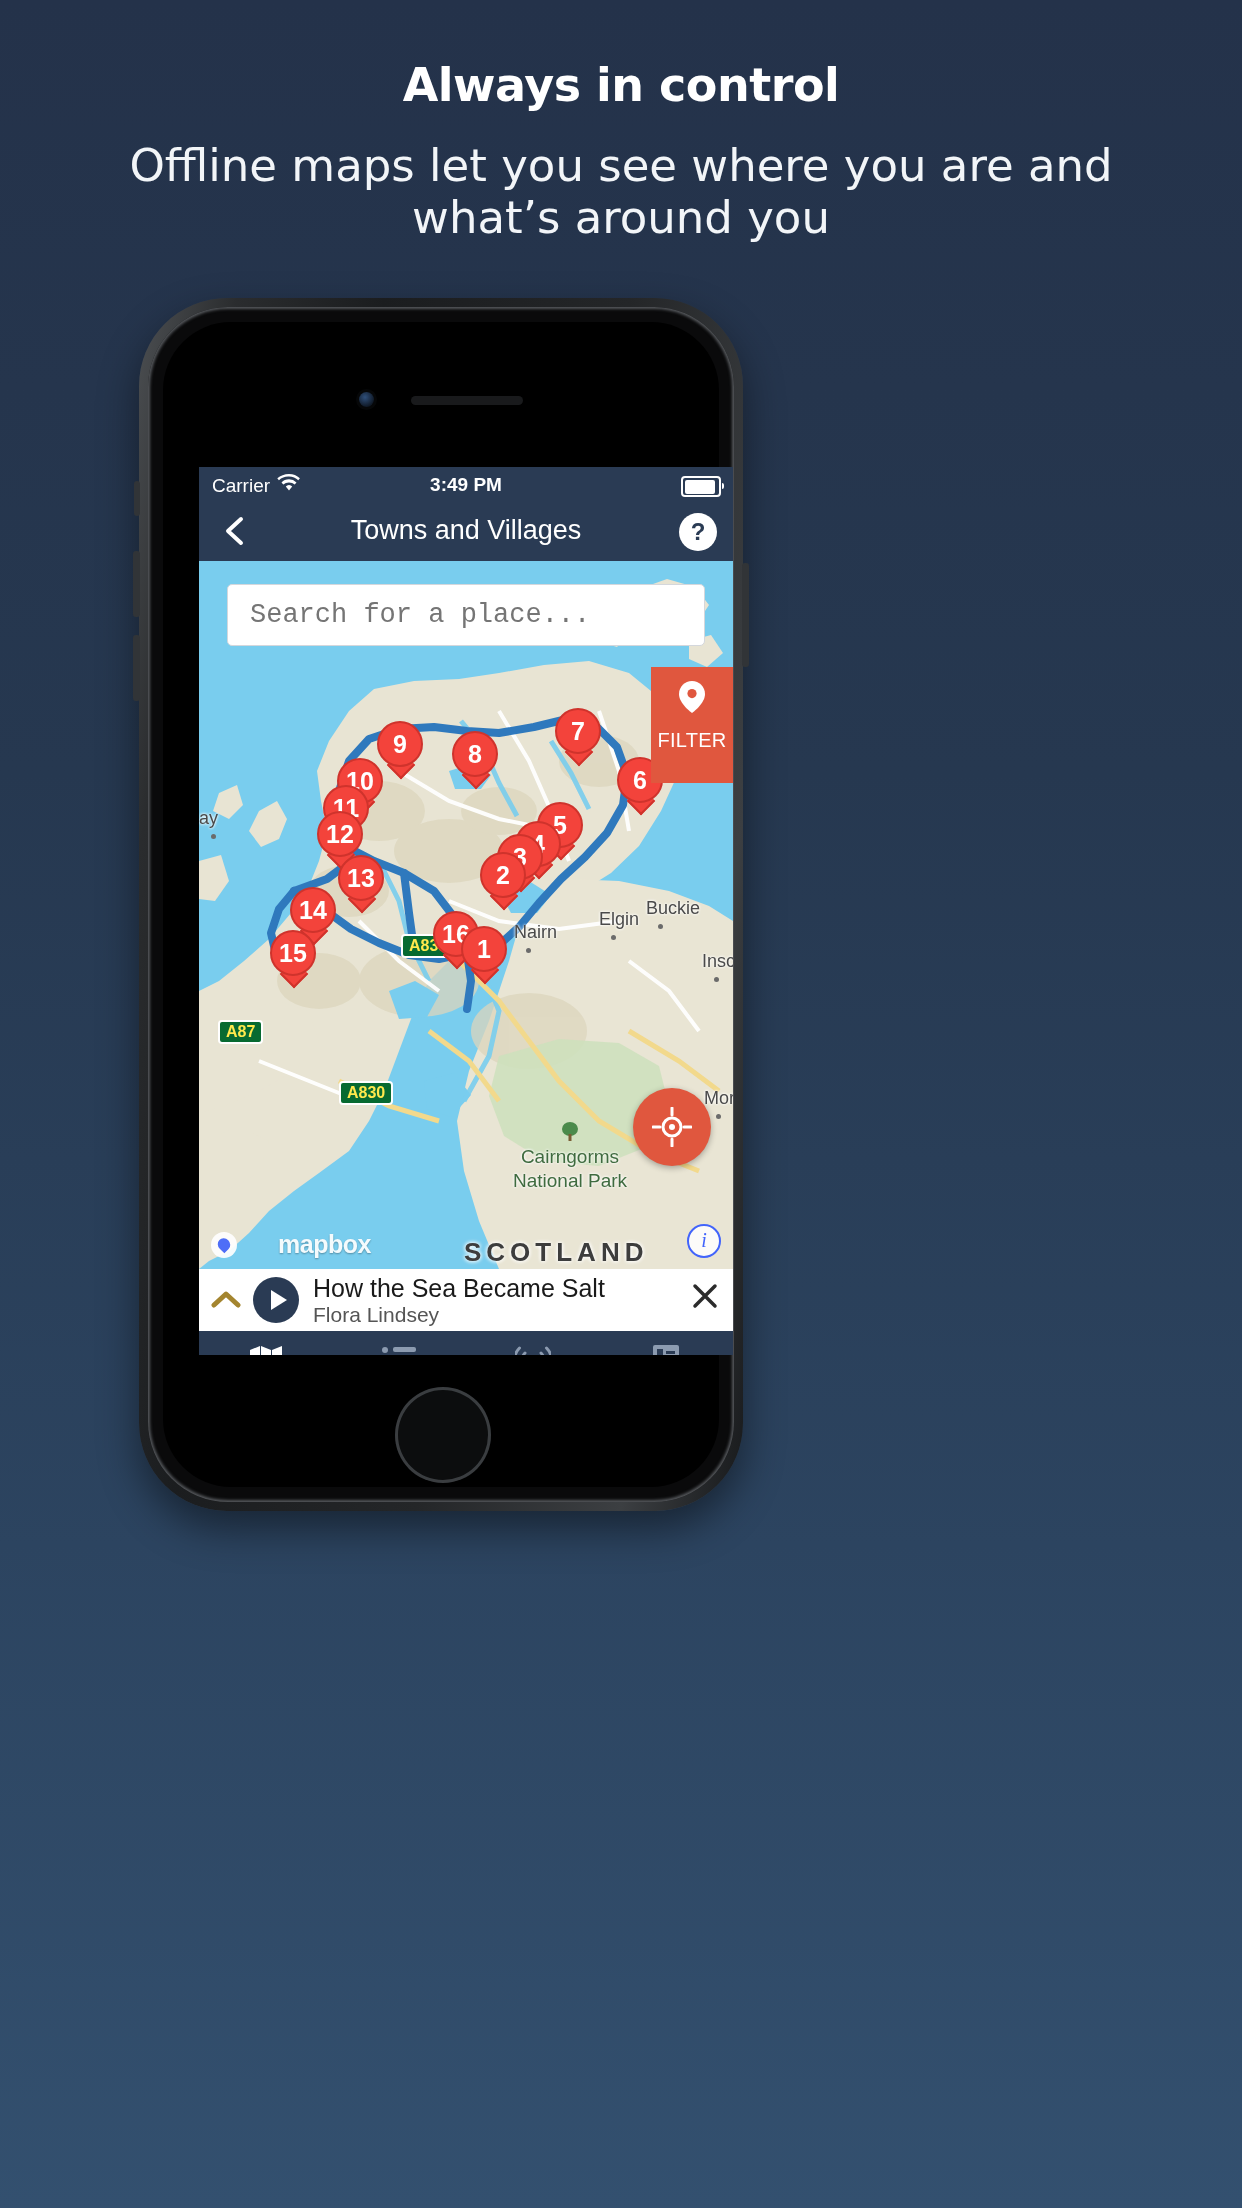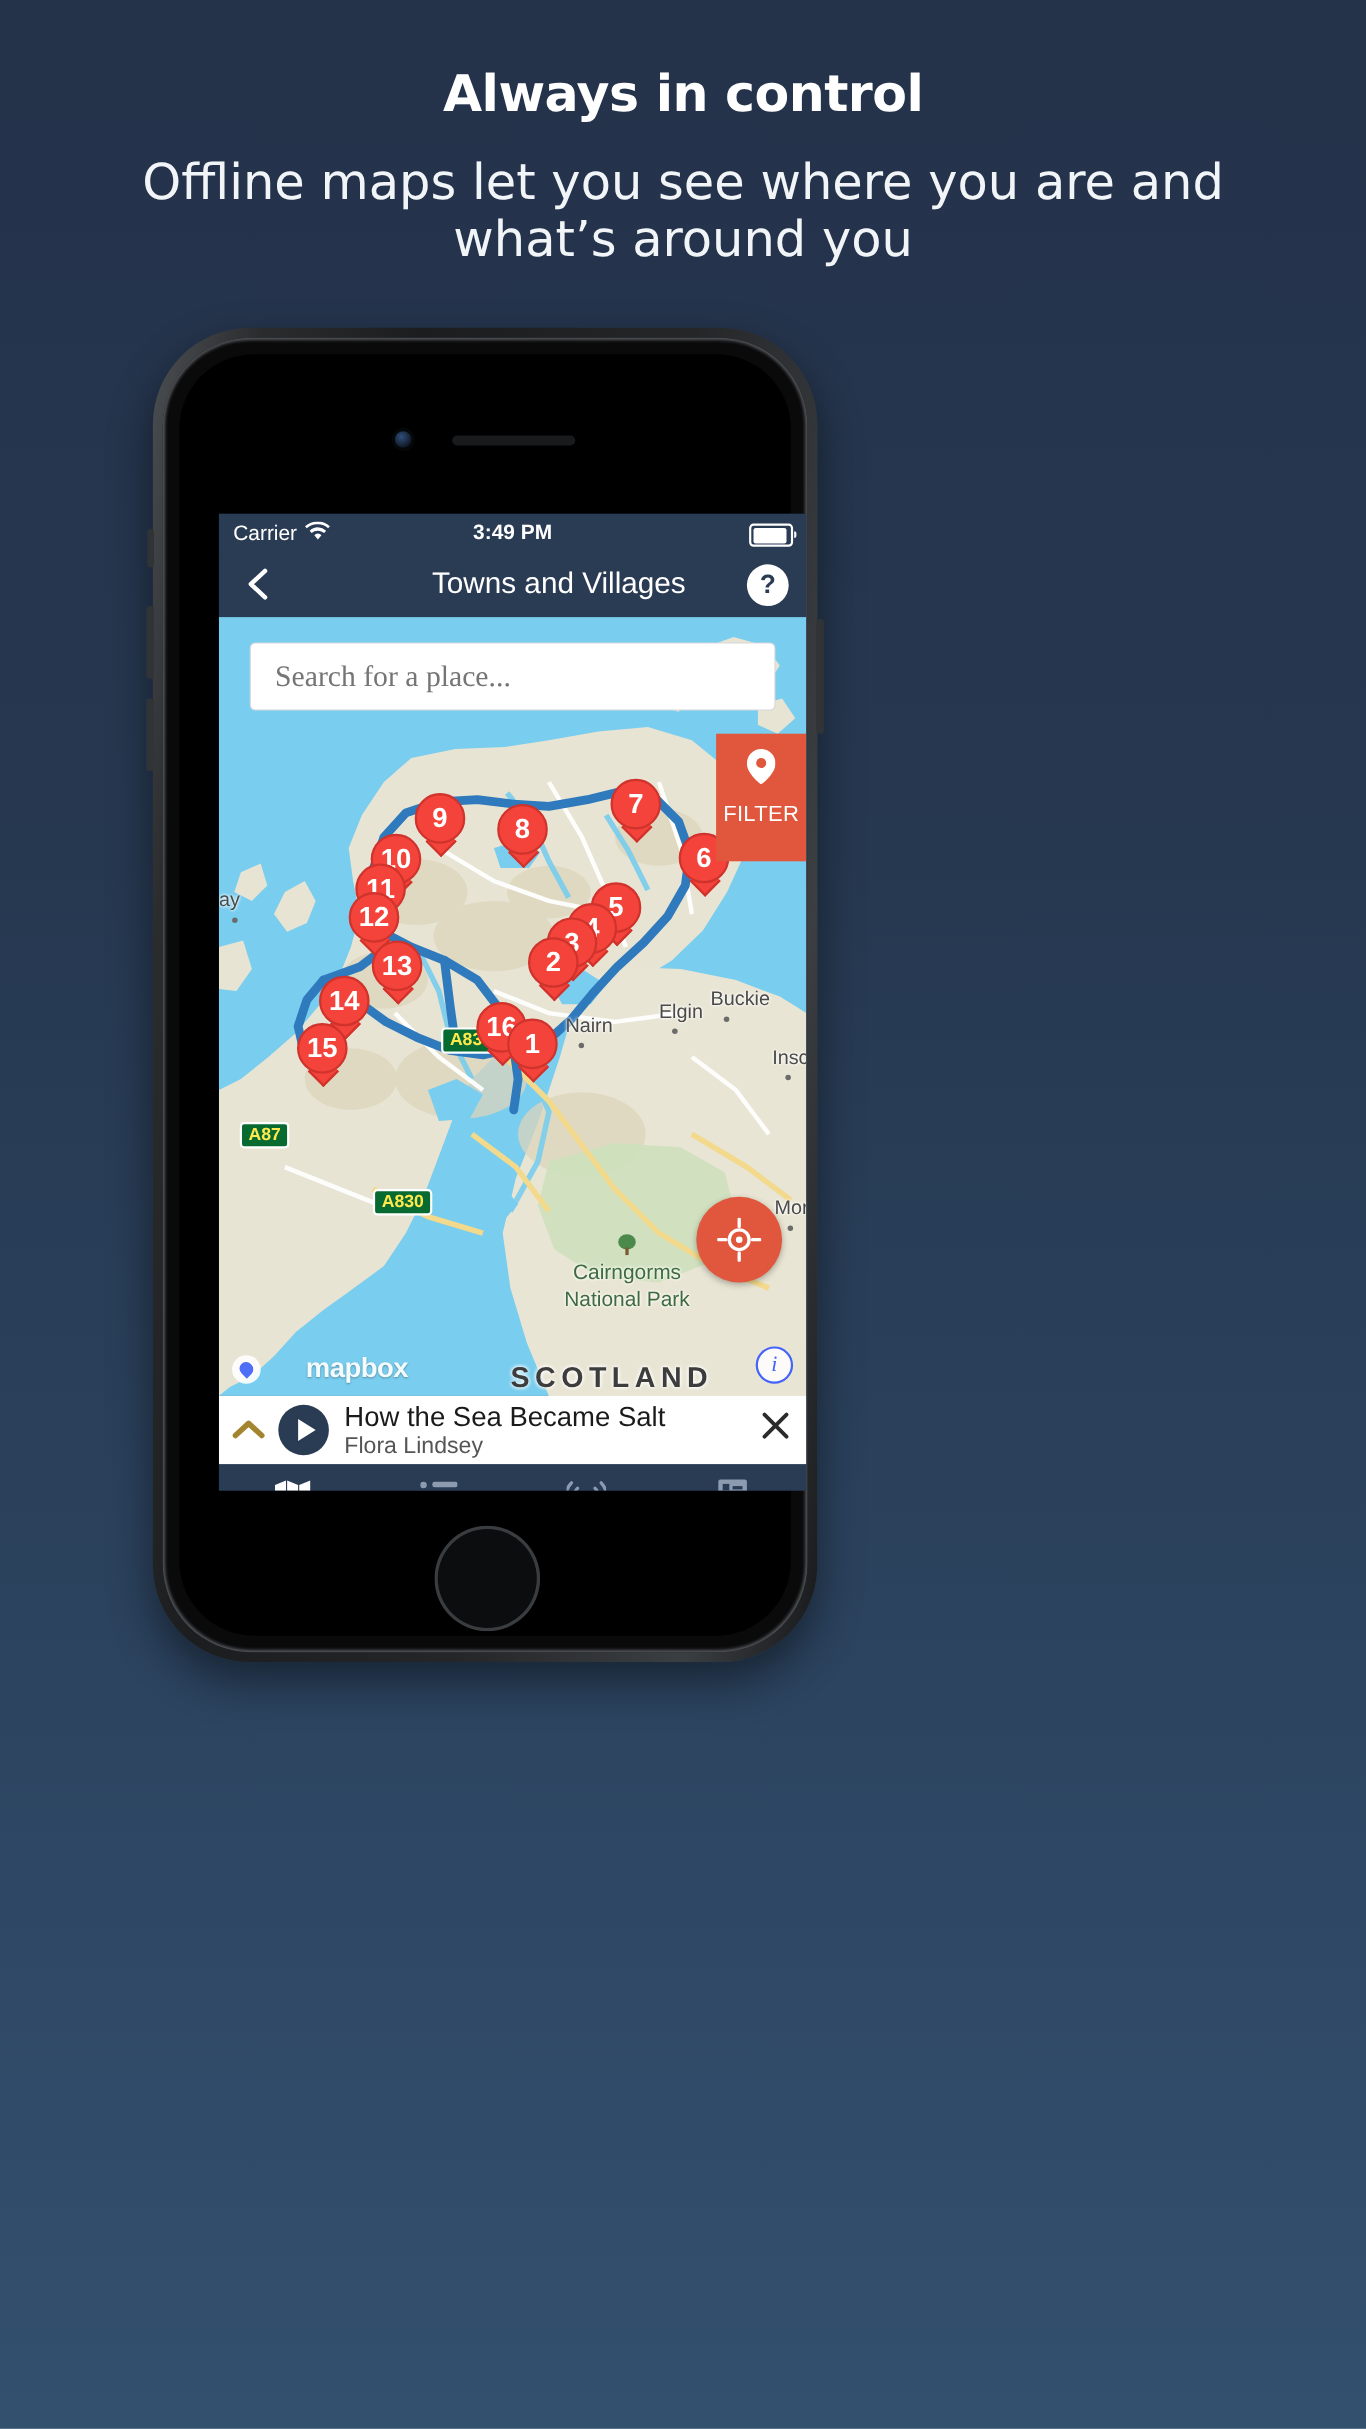--- a/index.html
+++ b/index.html
@@ -60,29 +60,29 @@
   .statusbar{position:relative;height:35px;background:#2a3b54;color:#fff;padding-left:36px;}
   .sb-left{position:absolute;left:13px;top:7px;font-size:19px;display:flex;align-items:center;gap:7px;}
   .sb-center{position:absolute;left:0;top:7px;width:100%;text-align:center;font-size:19px;font-weight:bold;}
   .sb-right{position:absolute;right:12px;top:9px;}
   .batt{width:36px;height:17px;border:2px solid #fff;border-radius:4px;position:relative;}
   .batt:after{content:"";position:absolute;right:-5px;top:5px;width:2px;height:6px;background:#fff;border-radius:0 2px 2px 0;}
   .batt i{position:absolute;left:1.5px;top:1.5px;bottom:1.5px;width:30px;background:#fff;border-radius:2px;display:block;}
 
   .navbar{position:relative;height:59px;background:#2a3b54;}
   .nav-back{position:absolute;left:16px;top:9px;width:40px;height:40px;cursor:pointer;}
-  .nav-title{position:absolute;left:0;top:13px;width:100%;text-align:center;color:#fff;font-size:27px;margin-left:42px;}
+  .nav-title{position:absolute;left:0;top:13px;width:100%;text-align:center;color:#fff;font-size:27px;}
   .nav-help{position:absolute;right:16px;top:11px;width:38px;height:38px;border-radius:50%;
     background:#fff;color:#2a3b54;font-size:24px;font-weight:bold;text-align:center;line-height:38px;cursor:pointer;}
 
   
   .map{position:relative;height:708px;background:#79cdee;overflow:hidden;}
   .searchwrap{position:absolute;left:28px;top:23px;width:478px;height:62px;z-index:30;}
   .searchbox{width:100%;height:100%;box-sizing:border-box;border:1px solid #d4d7dc;border-radius:5px;
-    background:#fff;font-size:27px;color:#aab0c4;padding:0 22px;font-family:Liberation Serif, serif;outline:none;}
+    background:#fff;font-size:27px;color:#aab0c4;padding:0 22px;font-family:Liberation Mono, monospace;outline:none;}
   .filter{position:absolute;right:0;top:106px;width:82px;height:116px;background:#e0573e;z-index:30;
     color:#fff;text-align:center;cursor:pointer;}
   .filter .fpin{margin-top:14px;font-size:31px;line-height:31px;}
   .filter .flabel{font-size:20px;margin-top:11px;letter-spacing:.3px;}
 
   .locate{position:absolute;right:22px;top:527px;width:78px;height:78px;border-radius:50%;
     background:#e0573e;z-index:30;box-shadow:0 2px 6px rgba(0,0,0,.3);cursor:pointer;}
   .locate svg{position:absolute;left:19px;top:19px;}
 
   .mb-logo{position:absolute;left:12px;bottom:10px;display:flex;align-items:center;z-index:30;opacity:.92;gap:36px;}

